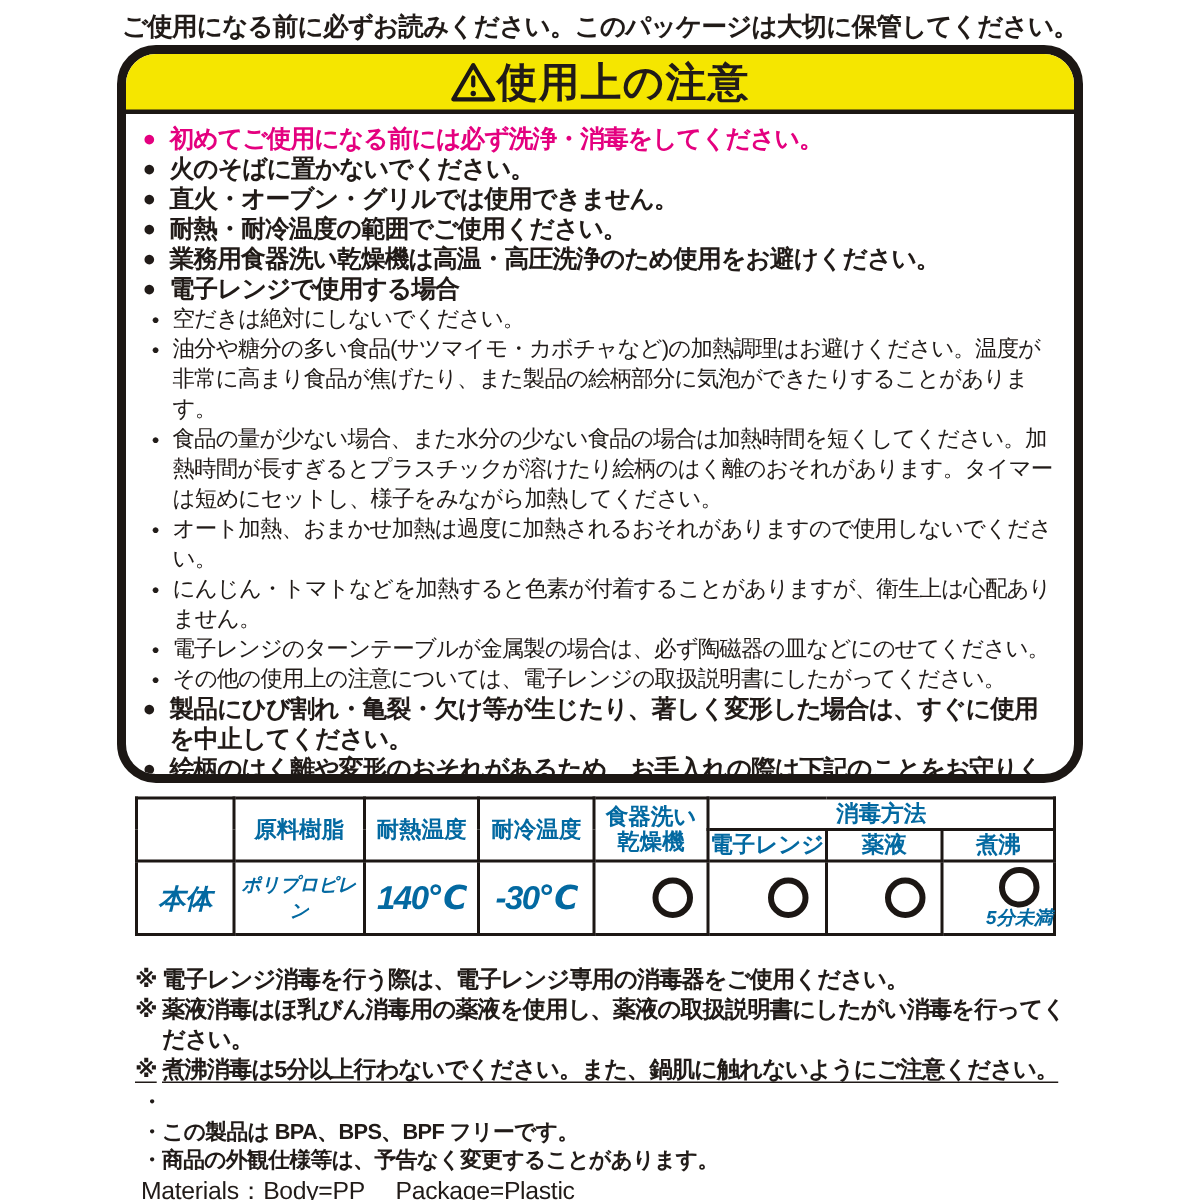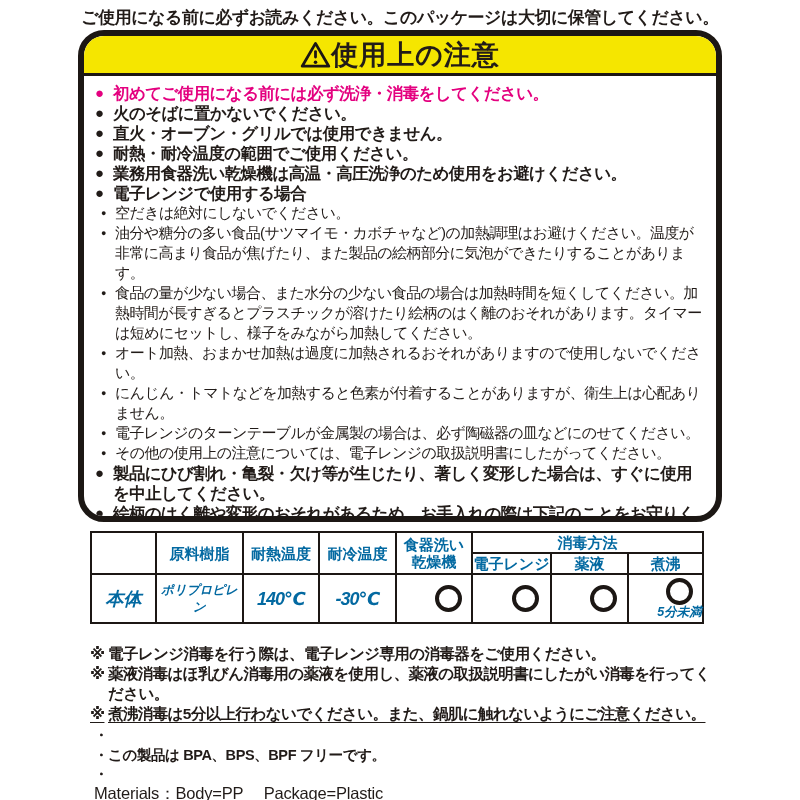--- a/index.html
+++ b/index.html
@@ -44,21 +44,21 @@
     border-collapse:collapse; table-layout:fixed; width:612px;
     font-weight:bold; text-align:center; color:#0369a1;
   }
   .spec-table td, .spec-table th {
     border:2.5px solid #1c1714; padding:0; vertical-align:middle;
   }
   .spec-table th { font-size:15px; font-weight:bold; line-height:17px; }
   .pre { white-space:pre-line; }
   .row-label { font-size:18px; }
   .cell-material { font-size:12.5px; }
-  .cell-temp { font-size:18px; letter-spacing:-1px; }
+  .cell-temp { font-size:22px; letter-spacing:-1px; }
   .h-head { height:21px; }
   .h-sub  { height:21px; }
   .h-data { height:49px;font-style:italic; }
   .okwrap { display:flex; flex-direction:column; align-items:center; justify-content:center;margin-left:28px; }
   .ok-circle {
     width:27px; height:27px; border:4.5px solid #1c1714; border-radius:50%;
   }
   .ok-caption { font-size:12.5px; line-height:13px; margin-top:1px; }
 
   
@@ -233,16 +233,17 @@
 <div class="dot-notes">
   <div class="dot-note">
       <span class="m">・</span>
     </div>
   <div class="dot-note">
       <span class="m">・</span>
       <span class="t">この製品は BPA、BPS、BPF フリーです。</span>
     </div>
   <div class="dot-note">
       <span class="m">・</span>
+      <span class="t">商品の外観仕様等は、予告なく変更することがあります。</span>
     </div>
 </div>
 
 <div class="materials">Materials：Body=PP　 Package=Plastic</div>
 
 </body></html>

